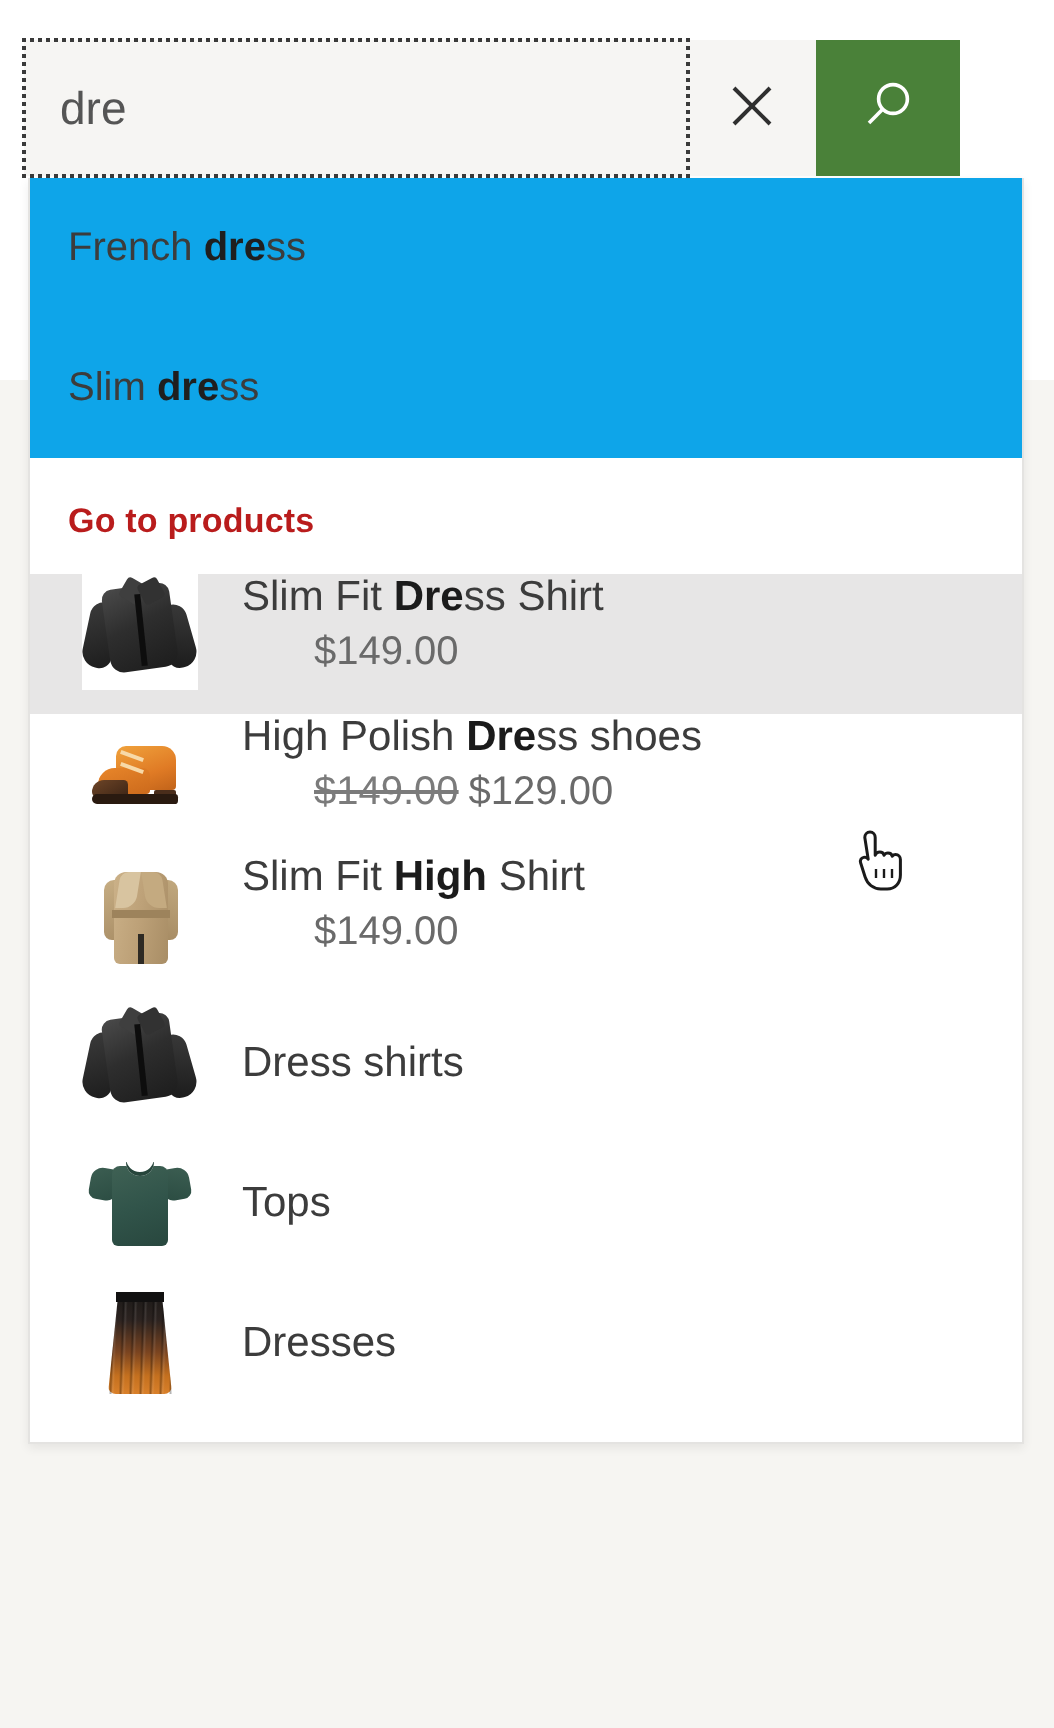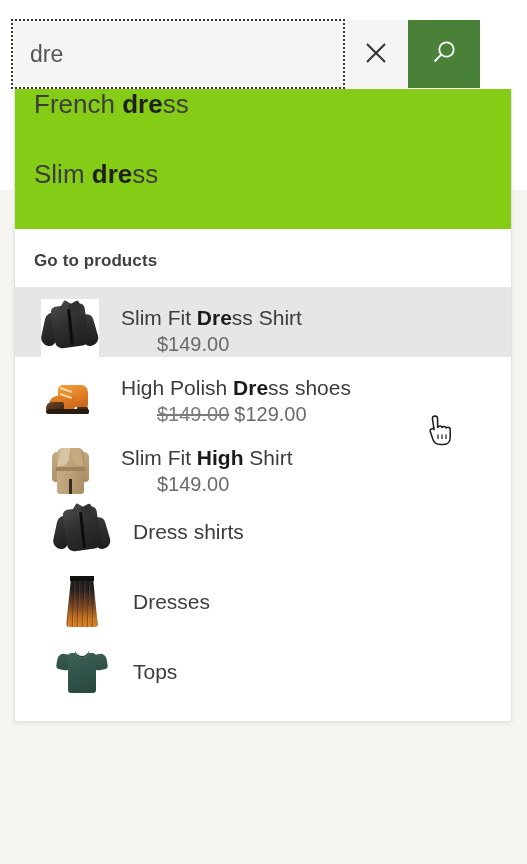--- a/index.html
+++ b/index.html
@@ -100,46 +100,47 @@
     box-shadow: 0 2px 5px rgba(0,0,0,0.07);
     box-sizing: border-box;
     z-index: 4;
     overflow: hidden;
   }
 
   
   .suggestion-row {
     height: 70px;
     display: flex;
+    align-items: center;
     padding: 0 0 0 19px;
-    font-size: 26px;
+    font-size: 20px;
     color: #3c3c3c;
     cursor: pointer;
-    background: #84cc16;
+    background: #0ea5e9;
   }
   .suggestion-row b { font-weight: 700; color: #1f1f1f; }
 
   
   .section-heading {
     font-size: 17px;
     font-weight: 700;
-    color: #404040;
+    color: #b91c1c;
     padding: 0 0 0 19px;
     height: 52px;
     display: flex;
     align-items: center;
     letter-spacing: 0.1px;
   }
   #go-to-products-heading { margin-top: 6px; }
   #categories-heading { margin-top: 10px; }
 
   
   .product-row {
     display: flex;
-    align-items: flex-end;
+    align-items: flex-start;
     height: 70px;
     padding-left: 26px;
     cursor: pointer;
     background: #ffffff;
   }
   .product-row.is-highlighted { background: #e7e6e6; }
   .product-thumb {
     width: 58px;
     height: 58px;
     flex: 0 0 58px;
@@ -167,21 +168,21 @@
     color: #7b7b7b;
     margin-right: 5px;
   }
   .price-new { color: #6a6a6a; }
 
   
   .category-row {
     display: flex;
     align-items: center;
     height: 70px;
-    padding-left: 38px;
+    padding-left: 26px;
     cursor: pointer;
     background: #ffffff;
   }
   .category-thumb {
     width: 58px;
     height: 60px;
     flex: 0 0 58px;
     position: relative;
     overflow: hidden;
     margin-right: 22px;
@@ -461,35 +462,35 @@
       <i class="art shirt-body"></i>
         <i class="art shirt-collar-l"></i>
       <i class="art shirt-collar-r"></i>
         <i class="art shirt-placket"></i>
     </span>
     <span class="category-label">Dress shirts</span>
   </div>
 
   <div class="category-row">
     <span class="category-thumb">
-      <i class="art skirt-body"></i>
-        <i class="art skirt-pleats"></i>
-        <i class="art skirt-waist"></i>
-    </span>
-    <span class="category-label">Dresses</span>
-  </div>
-
-  <div class="category-row">
-    <span class="category-thumb">
       <i class="art tee-sleeve-l"></i>
         <i class="art tee-sleeve-r"></i>
       <i class="art tee-body"></i>
         <i class="art tee-collar"></i>
     </span>
     <span class="category-label">Tops</span>
+  </div>
+
+  <div class="category-row">
+    <span class="category-thumb">
+      <i class="art skirt-body"></i>
+        <i class="art skirt-pleats"></i>
+        <i class="art skirt-waist"></i>
+    </span>
+    <span class="category-label">Dresses</span>
   </div>
 
   <div id="panel-bottom-pad"></div>
 </div>
 
 <div id="mouse-cursor" style="left: 424px; top: 414px;">
   <svg width="30" height="34" viewBox="0 0 30 34" aria-hidden="true">
     <path d="M11,2 C12.6,2 13.6,3.3 13.6,4.7 L13.6,13.6
              C14.0,12.6 14.9,12.0 15.9,12.0 C17.0,12.0 17.8,12.7 18.0,13.6
              C18.4,12.9 19.1,12.5 20.0,12.5 C21.1,12.5 21.9,13.2 22.1,14.1

